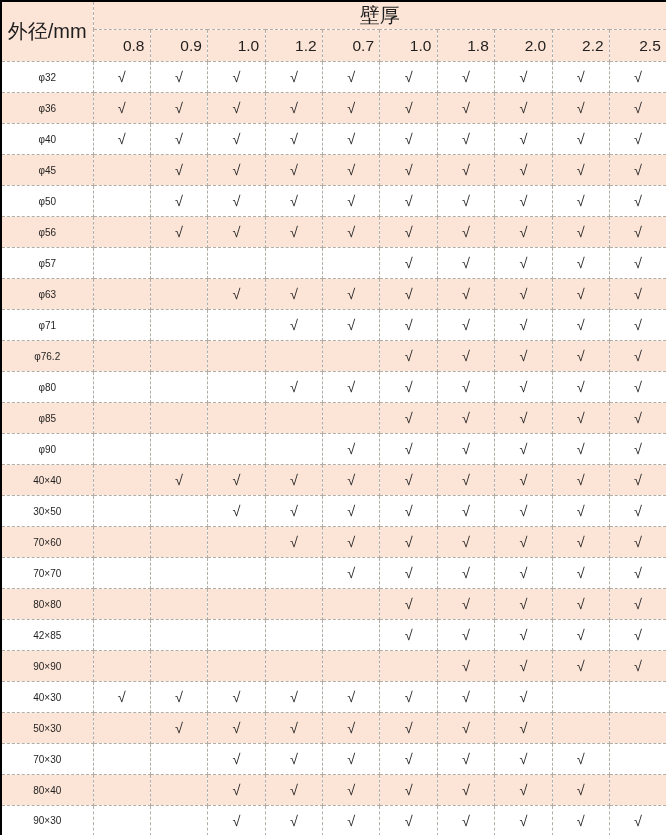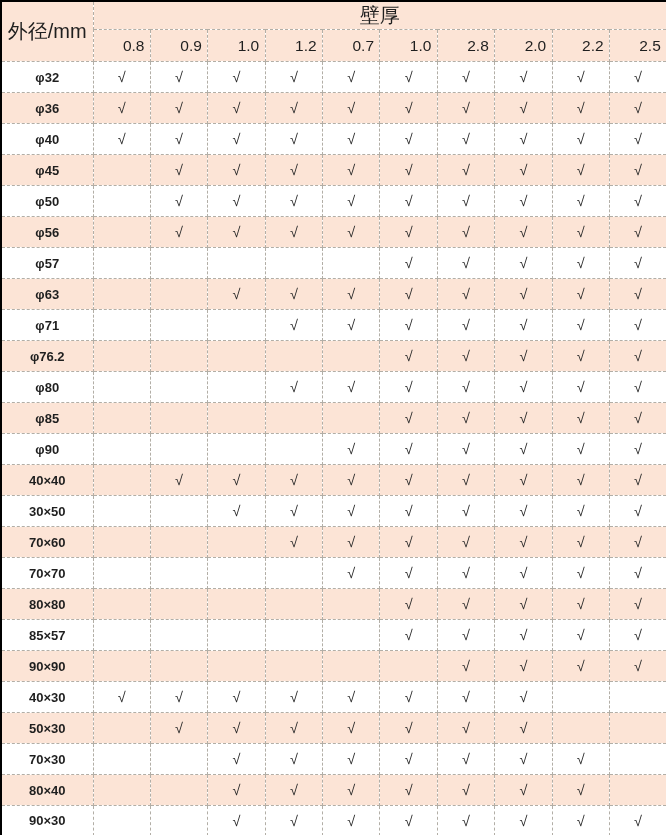--- a/index.html
+++ b/index.html
@@ -33,21 +33,21 @@
   .spec thead th{
     background:var(--pink);
     font-size:20px;
   }
   .spec thead tr.group-row{height:28px;}
   .spec thead tr.values-row{height:32px;}
   .spec thead tr.values-row th{font-size:15.5px;padding-left:24px;}
   .spec tbody tr{height:31px;}
   .spec tbody tr.pink{background:var(--pink);}
   .spec tbody tr.white{background:var(--plain);}
-  .spec tbody th{font-size:13px;font-weight:700;margin-top:6px;}
+  .spec tbody th{font-size:10px;font-weight:400;margin-top:6px;}
   .spec tbody td{font-size:14.5px;color:#2a2a2a;}
   .corner-cell{font-size:16px;}
 </style>
 </head>
 <body>
 
 <div class="page">
   <table class="spec">
     <colgroup>
       <col style="width:92px">
@@ -58,21 +58,21 @@
         <th rowspan="2" class="corner-cell">外径/mm</th>
         <th colspan="10">壁厚</th>
       </tr>
       <tr class="values-row" id="thickness-row">
           <th>0.8</th>
           <th>0.9</th>
           <th>1.0</th>
           <th>1.2</th>
           <th>0.7</th>
           <th>1.0</th>
-          <th>2.8</th>
+          <th>1.8</th>
           <th>2.0</th>
           <th>2.2</th>
           <th>2.5</th>
         </tr>
     </thead>
     <tbody id="table-body">
         <tr class="white">
           <th>φ32</th>
           <td>√</td>
           <td>√</td>
@@ -300,21 +300,21 @@
           <td></td>
           <td></td>
           <td></td>
           <td>√</td>
           <td>√</td>
           <td>√</td>
           <td>√</td>
           <td>√</td>
         </tr>
         <tr class="white">
-          <th>85×57</th>
+          <th>42×85</th>
           <td></td>
           <td></td>
           <td></td>
           <td></td>
           <td></td>
           <td>√</td>
           <td>√</td>
           <td>√</td>
           <td>√</td>
           <td>√</td>

